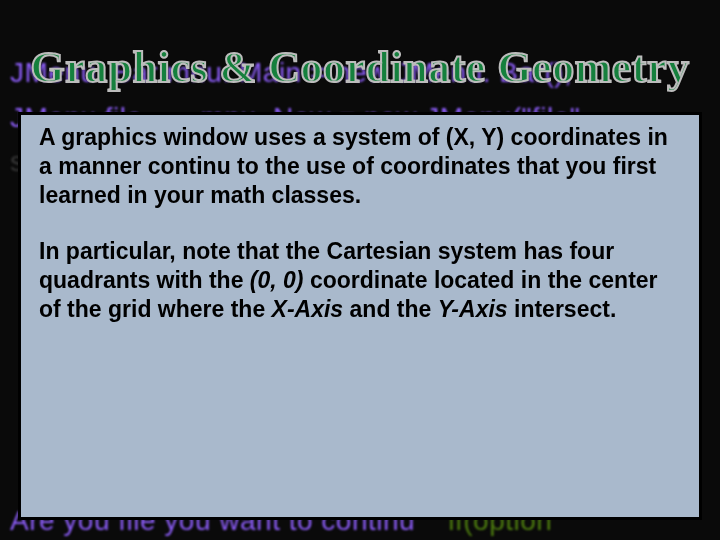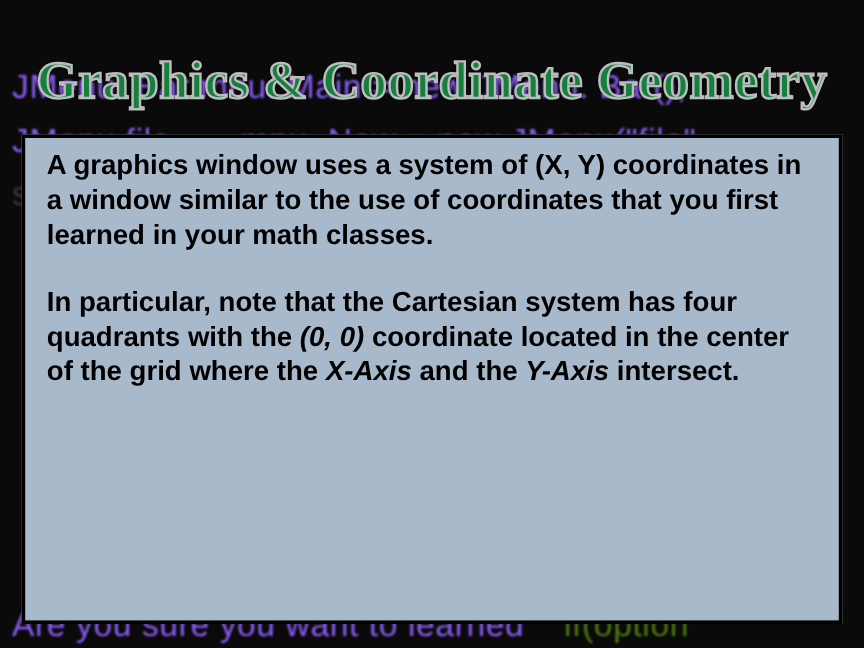--- a/index.html
+++ b/index.html
@@ -83,25 +83,25 @@
 <span class="mid">JMenu. Bar mnu. Main = new JMenu. Bar();</span>
 <span class="mid">JMenu file       mnu. New = new JMenu("file"</span>
 <span class="faint">str="";</span>
 <span class="faint">        Item("open");</span>
 <span class="faint">                                                                       );</span>
 <span class="lite">                                                              ure</span>
 <span class="mid">                                                            ow"</span>
 <span class="faint">                                                              " ,</span>
 <span class="lite">                                                           . Sa</span>
 <span class="lite">                                                          ES</span>
-<span class="mid">Are you sure you want to learned</span>    <span class="lite">if(option</span>
+<span class="mid">Are you file you want to continu</span>    <span class="lite">if(option</span>
   </div>
 
   <div class="title">Graphics &amp; Coordinate Geometry</div>
 
   <div class="content-box">
-    <p>A graphics window uses a system of (X, Y) coordinates in a window similar to the use of coordinates that you first learned in your math classes.</p>
+    <p>A graphics window uses a system of (X, Y) coordinates in a manner continu to the use of coordinates that you first learned in your math classes.</p>
     <p>
       <span>In particular, note that the Cartesian system has four quadrants with the </span><span class="ital">(0, 0)</span><span> coordinate located in the center of the grid where the </span><span class="ital">X-Axis</span><span> and the </span><span class="ital">Y-Axis</span><span> intersect.</span>
     </p>
   </div>
 
 </div>
 
 </body></html>

